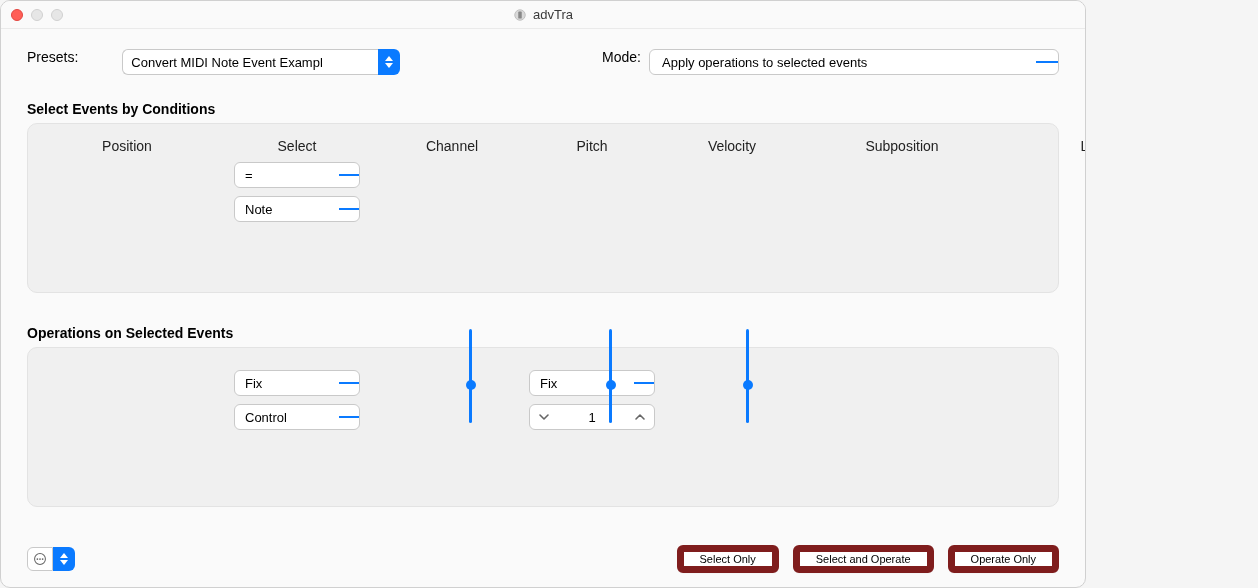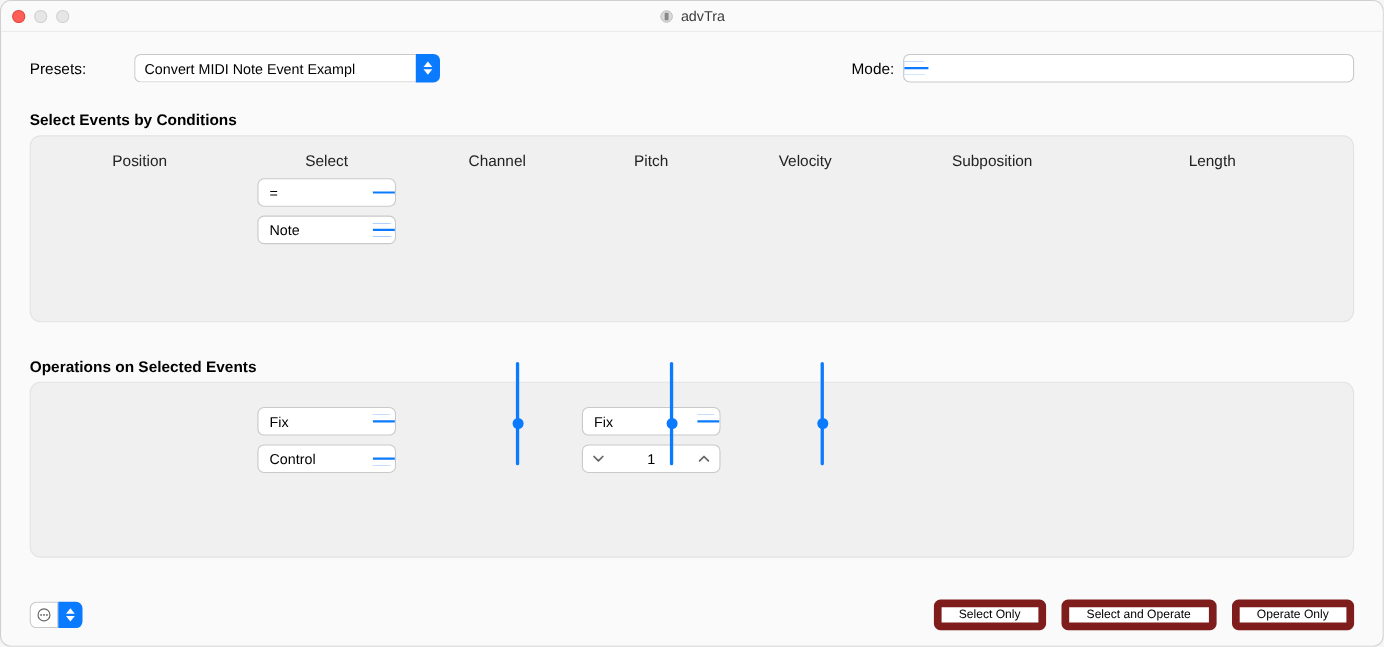--- a/index.html
+++ b/index.html
@@ -6,21 +6,21 @@
     body {
       font-family: -apple-system, BlinkMacSystemFont, "Helvetica Neue", sans-serif;
       font-size: 13px;
       color: #000;
       background: #f5f5f5;
       width: 1258px;
       height: 588px;
       overflow: hidden;
     }
     .window {
-      width: 1258px;
+      width: 1086px;
       height: 588px;
       background: #fafafa;
       border: 1px solid #d0d0d0;
       border-radius: 10px;
       display: flex;
       flex-direction: column;
       overflow: hidden;
     }
     .titlebar {
       height: 28px;
@@ -54,21 +54,21 @@
       flex-direction: column;
       position: relative;
     }
     .row-top {
       display: flex;
       align-items: center;
       justify-content: space-between;
       margin-bottom: 26px;
     }
     .presets-group, .mode-group {
-      display: flex; align-items: center; gap: 8px;
+      display: flex; align-items: flex-start; gap: 8px;
     }
     .label { font-size: 14px; }
     .combo {
       display: flex; align-items: stretch; height: 26px;
     }
     .combo-input {
       border: 1px solid #c9c9c9; border-right: none;
       border-radius: 6px 0 0 6px; background: #fff;
       padding: 0 8px; font-size: 13px; height: 26px;
       outline: none;
@@ -206,20 +206,21 @@
               <span class="tri-up"></span>
                 <span class="tri-down"></span>
             </span>
           </button>
         </div>
       </div>
 
       <div class="mode-group">
         <span class="label">Mode:</span>
         <div class="mode-select" style="width:410px">
+          <span>Apply operations to selected events</span>
           <button class="combo-btn">
             <span class="stepper-arrows">
               <span class="tri-up"></span>
                 <span class="tri-down"></span>
             </span>
           </button>
         </div>
       </div>
     </div>
 

